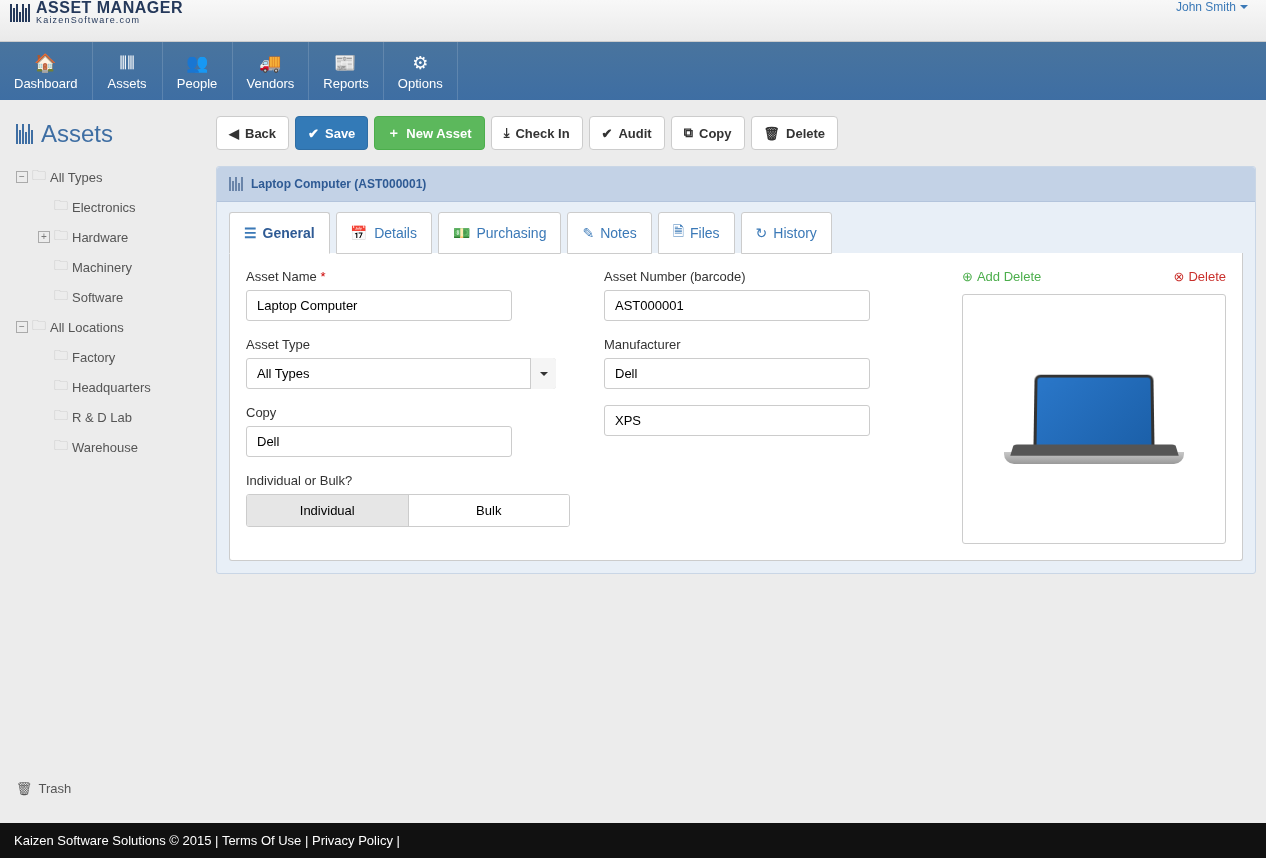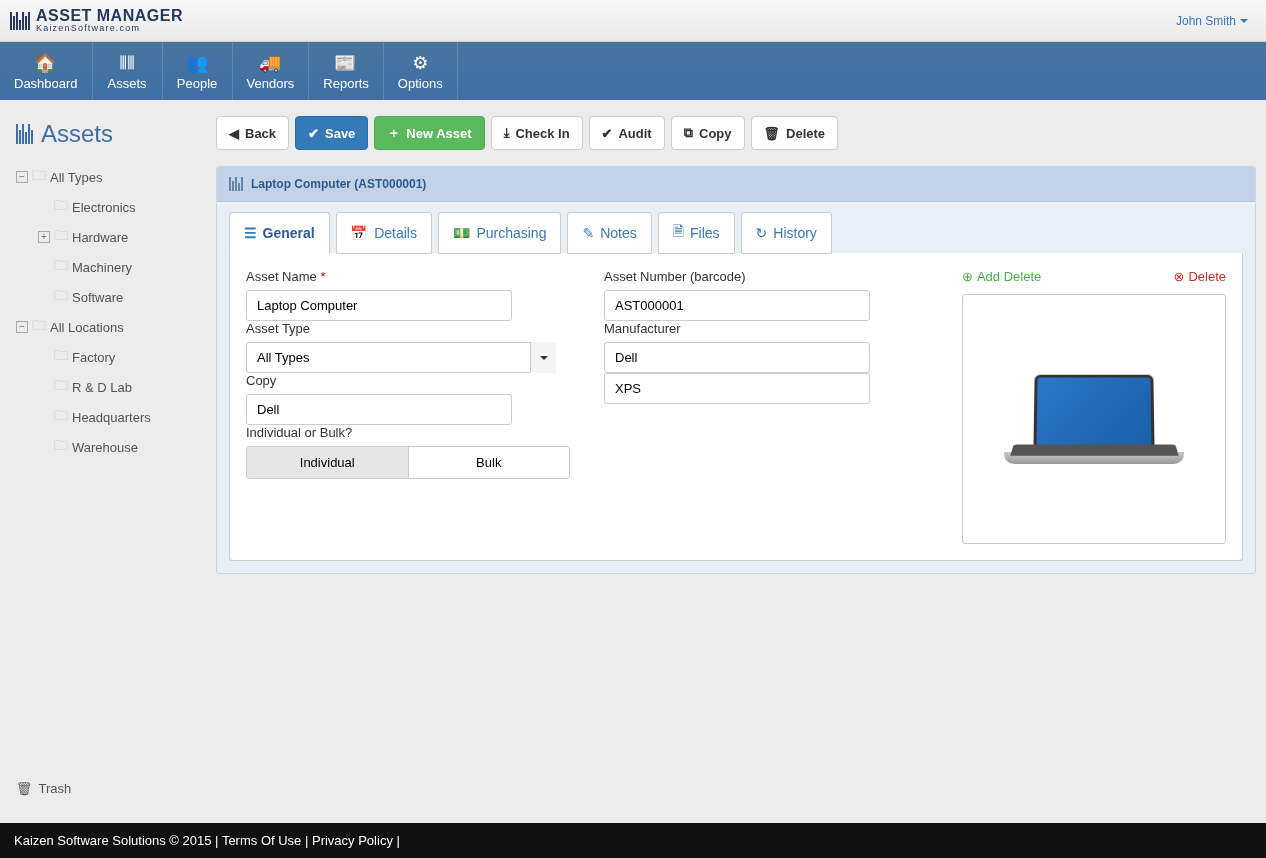--- a/index.html
+++ b/index.html
@@ -3,21 +3,21 @@
 <meta charset="utf-8">
 <style>
   * { box-sizing: border-box; margin: 0; padding: 0; }
   body { font-family: "Segoe UI", "Helvetica Neue", Arial, sans-serif; font-size: 13px; color: #333; background: #ececec; }
   
   .topbar {
     background: linear-gradient(#f8f8f8, #eaeaea);
     border-bottom: 1px solid #ccc;
     height: 42px;
     display: flex;
-    align-items: center;
+    align-items: flex-start;
     justify-content: space-between;
     padding: 0 18px 0 10px;
   }
   .logo-block { display: flex; align-items: center; gap: 6px; }
   .logo-barcode { display: inline-flex; gap: 1px; align-items: flex-end; }
   .logo-barcode span { width: 2px; background: #25395b; }
   .logo-text { display: flex; flex-direction: column; line-height: 1; letter-spacing: .5px; }
   .logo-text .title { font-size: 16px; font-weight: 700; color: #25395b; }
   .logo-text .sub { font-size: 9px; color: #25395b; letter-spacing: 1.2px; }
   .user-menu { color: #3b79b7; font-size: 12px; display: flex; align-items: center; gap: 4px; cursor: pointer; }
@@ -86,21 +86,21 @@
     display:inline-flex; align-items:center; gap:6px;
     padding: 8px 14px; border:1px solid #ccc; border-radius:3px 3px 0 0;
     background:#fff; color:#3b79b7; font-size:14px; cursor:pointer;
     position:relative;
   }
   .tab.active { border-bottom: 1px solid #fff; color:#2e5a94; font-weight:600; }
   .tab .tico { color:#3b79b7; font-size:14px;}
   .tab-underline { background:#fff; border:1px solid #ccc; border-top:none; margin: -1px 12px 12px 12px; border-radius: 0 0 3px 3px; padding: 16px; }
   
   .form-grid { display:flex; gap: 18px; }
-  .form-col { width: 340px; display:flex; flex-direction:column; gap: 0;}
+  .form-col { width: 340px; display:flex; flex-direction:column; gap: 16px;}
   .pic-col { flex:1; }
   .field label { display:block; margin-bottom:6px; font-size:13px; color:#333;}
   .req { color:#c00; }
   .field input, .field select {
     width: 266px; padding:7px 10px; border:1px solid #ccc; border-radius:3px; font-size:13px; background:#fff;
   }
   .select-wrap { position: relative; width:310px;}
   .select-wrap input { width:100%; }
   .select-wrap .caret-box{
     position:absolute; right:0; top:0; height:100%; width:26px;
@@ -244,26 +244,26 @@
       </div>
       <div class="tree-children">
         <div class="tree-row">
           <span class="expander blank"></span>
           <span class="folder">🗀</span>
           <span>Factory</span>
         </div>
         <div class="tree-row">
           <span class="expander blank"></span>
           <span class="folder">🗀</span>
+          <span>Headquarters</span>
+        </div>
+        <div class="tree-row">
+          <span class="expander blank"></span>
+          <span class="folder">🗀</span>
           <span>R &amp; D Lab</span>
-        </div>
-        <div class="tree-row">
-          <span class="expander blank"></span>
-          <span class="folder">🗀</span>
-          <span>Headquarters</span>
         </div>
         <div class="tree-row">
           <span class="expander blank"></span>
           <span class="folder">🗀</span>
           <span>Warehouse</span>
         </div>
       </div>
     </div>
 
     <div style="position:fixed; bottom:56px; left:10px;">

